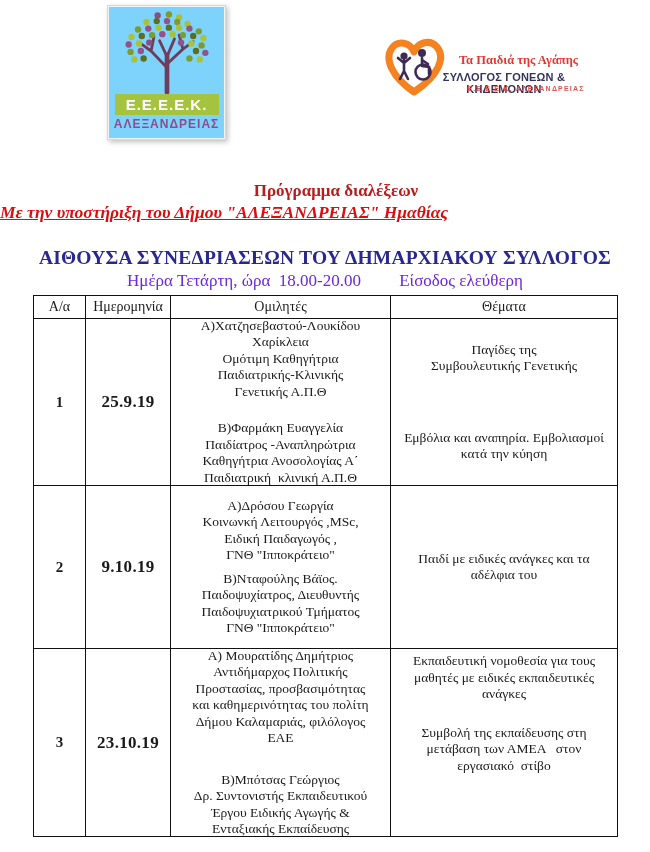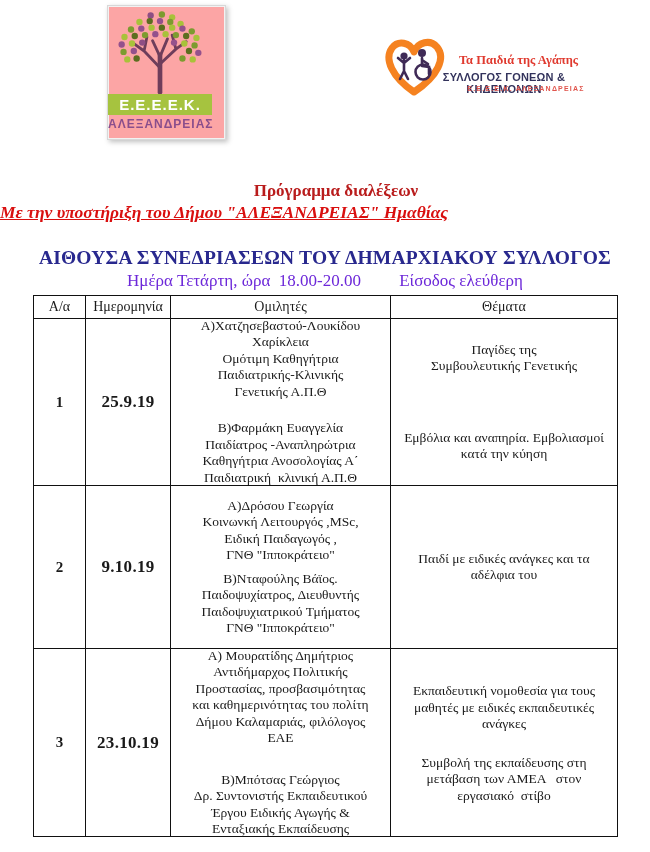--- a/index.html
+++ b/index.html
@@ -1,22 +1,22 @@
 <!DOCTYPE html>
 <html><head>
 <meta charset="utf-8">
 <style>
   html,body{margin:0;padding:0;background:#fff;}
   .page{position:relative;width:650px;height:852px;background:#fff;overflow:hidden;
         font-family:"Liberation Serif", serif;color:#1a1a1a;}
 
   
-  .logo-left{position:absolute;left:107px;top:5px;width:117px;height:133px;background:#fca5a5;
+  .logo-left{position:absolute;left:107px;top:5px;width:117px;height:133px;background:#7dd3fc;
              border:1px solid #d8d8d8;box-shadow:2px 2px 5px rgba(0,0,0,.25), inset 0 0 0 1px #f2f2f2;
-             display:flex;flex-direction:column;align-items:flex-start;}
+             display:flex;flex-direction:column;align-items:center;}
   .tree-svg{width:104px;height:86px;margin-top:2px;}
   .logo-band{width:104px;height:21px;background:#a6c33f;display:flex;align-items:center;justify-content:center;
              font-family:"Liberation Sans", sans-serif;font-weight:bold;color:#fff;font-size:15px;letter-spacing:1px;}
   .logo-loc{margin-top:2px;font-family:"Liberation Sans", sans-serif;font-weight:bold;color:#8a4e8c;
             font-size:12px;letter-spacing:1px;}
 
   
   .logo-right{position:absolute;left:378px;top:34px;width:215px;height:70px;}
   .heart-svg{position:absolute;left:0;top:0;width:76px;height:68px;}
   .tagline{position:absolute;left:66px;top:19px;width:149px;text-align:center;color:#e03a2f;
@@ -44,21 +44,21 @@
         display:flex;align-items:center;justify-content:center;text-align:center;}
   .hcell{height:23px;font-size:14px;}
   .r1{height:167px;} .r2{height:163px;} .r3{height:188px;}
   .num{font-weight:bold;font-size:15px;}
   .date{font-weight:bold;font-size:17px;letter-spacing:.3px;}
   .stack{flex-direction:column;font-size:13.5px;line-height:16.5px;padding:2px 3px;}
   .para{white-space:pre-wrap;text-align:center;}
   .g-sp1{gap:20px;} .g-tp1{gap:55px;}
   .g-sp2{gap:7px;} .g-tp2{gap:40px;}
   .g-sp3{gap:25px;}
-  .g-tp3{gap:22px;justify-content:center;padding-top:4px;}
+  .g-tp3{gap:22px;justify-content:flex-start;padding-top:4px;}
 </style>
 </head>
 <body>
 
 <div class="page">
 
   <div class="logo-left">
     <svg class="tree-svg" viewBox="0 0 110 92">
       <g stroke="#6e3d5b" stroke-linecap="round" fill="none">
         <path d="M55 90 V50" stroke-width="5"></path>

